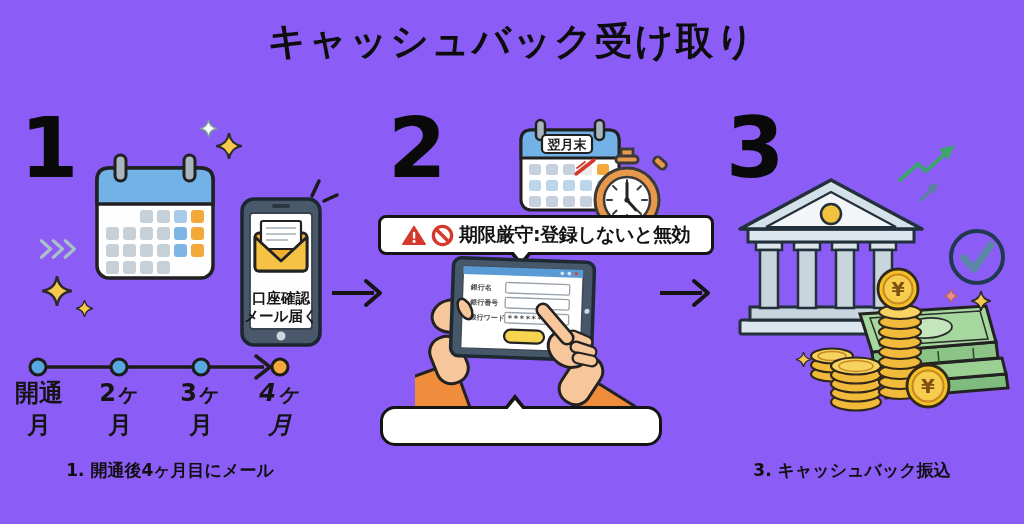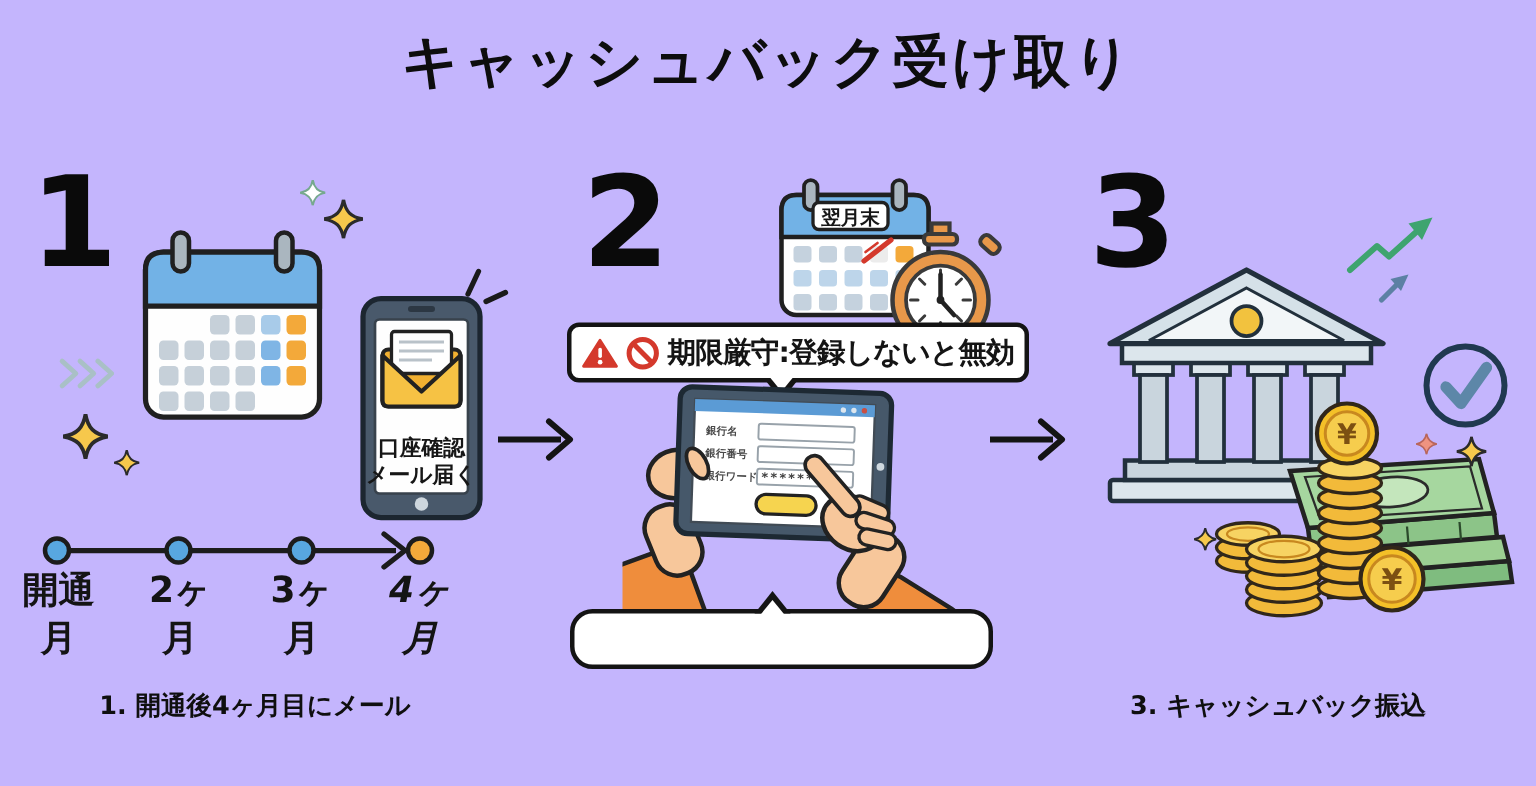--- a/index.html
+++ b/index.html
@@ -1,27 +1,27 @@
 <!DOCTYPE html>
 <html><head>
 <meta charset="utf-8">
 <style>
   html,body{margin:0;padding:0;background:#e9e9e9;}
-  .canvas{position:relative;width:1024px;height:524px;background:#c4b5fd;overflow:hidden;
+  .canvas{position:relative;width:1024px;height:524px;background:#8b5cf6;overflow:hidden;
           font-family:"DejaVu Sans","Liberation Sans",sans-serif;color:#111;}
   .abs{position:absolute;}
   .title{position:absolute;top:16px;left:0;width:100%;text-align:center;
          font-size:38px;font-weight:700;letter-spacing:2px;color:#0d0d0d;}
   .num{position:absolute;font-size:84px;font-weight:700;line-height:1;color:#0a0a0a;}
   .cap{position:absolute;top:459px;width:340px;text-align:center;font-size:17px;font-weight:700;color:#0f0f0f;}
   .tl-label{position:absolute;top:377px;text-align:center;font-size:24px;font-weight:700;color:#141414;}
   .bubble{position:absolute;background:#fff;border:3px solid #141414;box-sizing:border-box;
           display:flex;align-items:center;justify-content:center;}
   .bubble .txt{font-weight:700;color:#141414;white-space:nowrap;}
-  .warn-bubble{left:378px;top:215px;width:308px;height:40px;border-radius:8px;gap:5px;}
+  .warn-bubble{left:378px;top:215px;width:336px;height:40px;border-radius:8px;gap:5px;}
   .warn-bubble .txt{font-size:19px;letter-spacing:-0.5px;}
   .note-bubble{left:380px;top:406px;width:282px;height:40px;border-radius:15px;}
   .note-bubble .txt{font-size:21px;}
   .tail{position:absolute;width:0;height:0;}
   .tail-down-out{bottom:-15px;border-left:12px solid transparent;border-right:12px solid transparent;border-top:15px solid #141414;}
   .tail-down-in{bottom:-9px;border-left:9px solid transparent;border-right:9px solid transparent;border-top:11px solid #fff;}
   .tail-up-out{top:-15px;border-left:12px solid transparent;border-right:12px solid transparent;border-bottom:15px solid #141414;}
   .tail-up-in{top:-9px;border-left:9px solid transparent;border-right:9px solid transparent;border-bottom:11px solid #fff;}
   svg{display:block;}
 </style>

